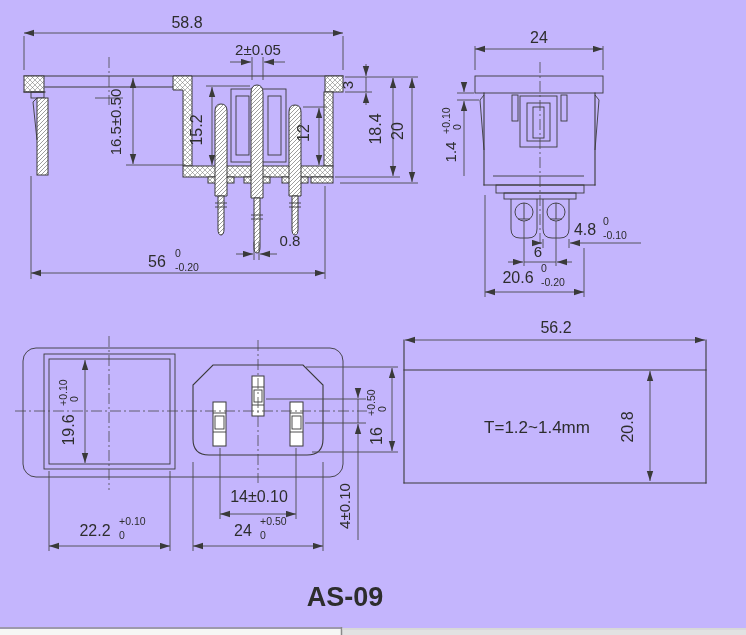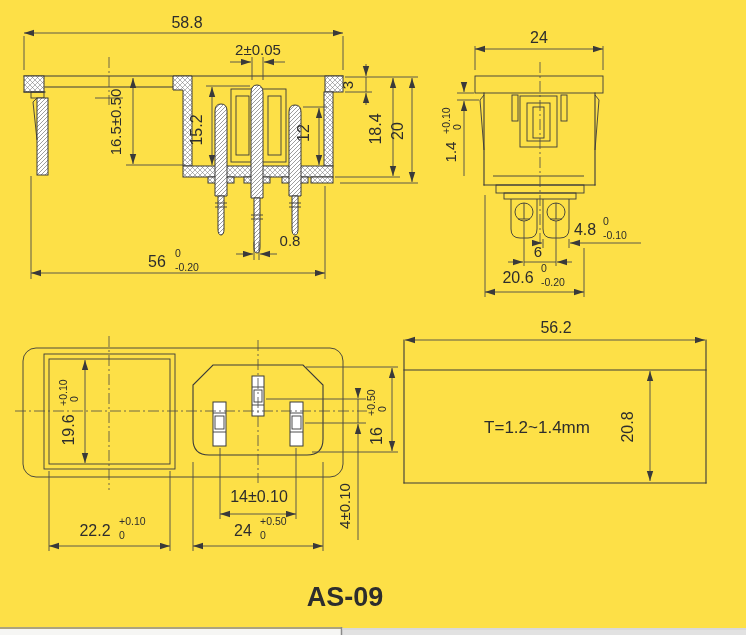--- a/index.html
+++ b/index.html
@@ -1,16 +1,16 @@
 <!DOCTYPE html>
 <html><head>
 <meta charset="utf-8">
 <style>
   html,body{margin:0;padding:0;background:#fdfdfb;}
-  .page{position:relative;width:746px;height:635px;background:#fde047;overflow:hidden;
+  .page{position:relative;width:746px;height:635px;background:#c4b5fd;overflow:hidden;
         font-family:"Liberation Sans", sans-serif;}
   svg{display:block;}
   .ol{stroke:#3a3a3a;stroke-width:1.1;fill:none;stroke-linecap:square;}
   .olt{stroke:#3a3a3a;stroke-width:0.9;fill:none;}
   .dl{stroke:#4a4a4a;stroke-width:0.9;fill:none;}
   .cl{stroke:#4a4a4a;stroke-width:0.8;fill:none;stroke-dasharray:11 3 2 3;}
   .hx{fill:url(#xh);stroke:#3a3a3a;stroke-width:1;}
   .hp{fill:url(#dh);stroke:#3a3a3a;stroke-width:1;}
   .wb{fill:#ffffff;stroke:#3a3a3a;stroke-width:1;}
   text{fill:#2d2d2d;}

